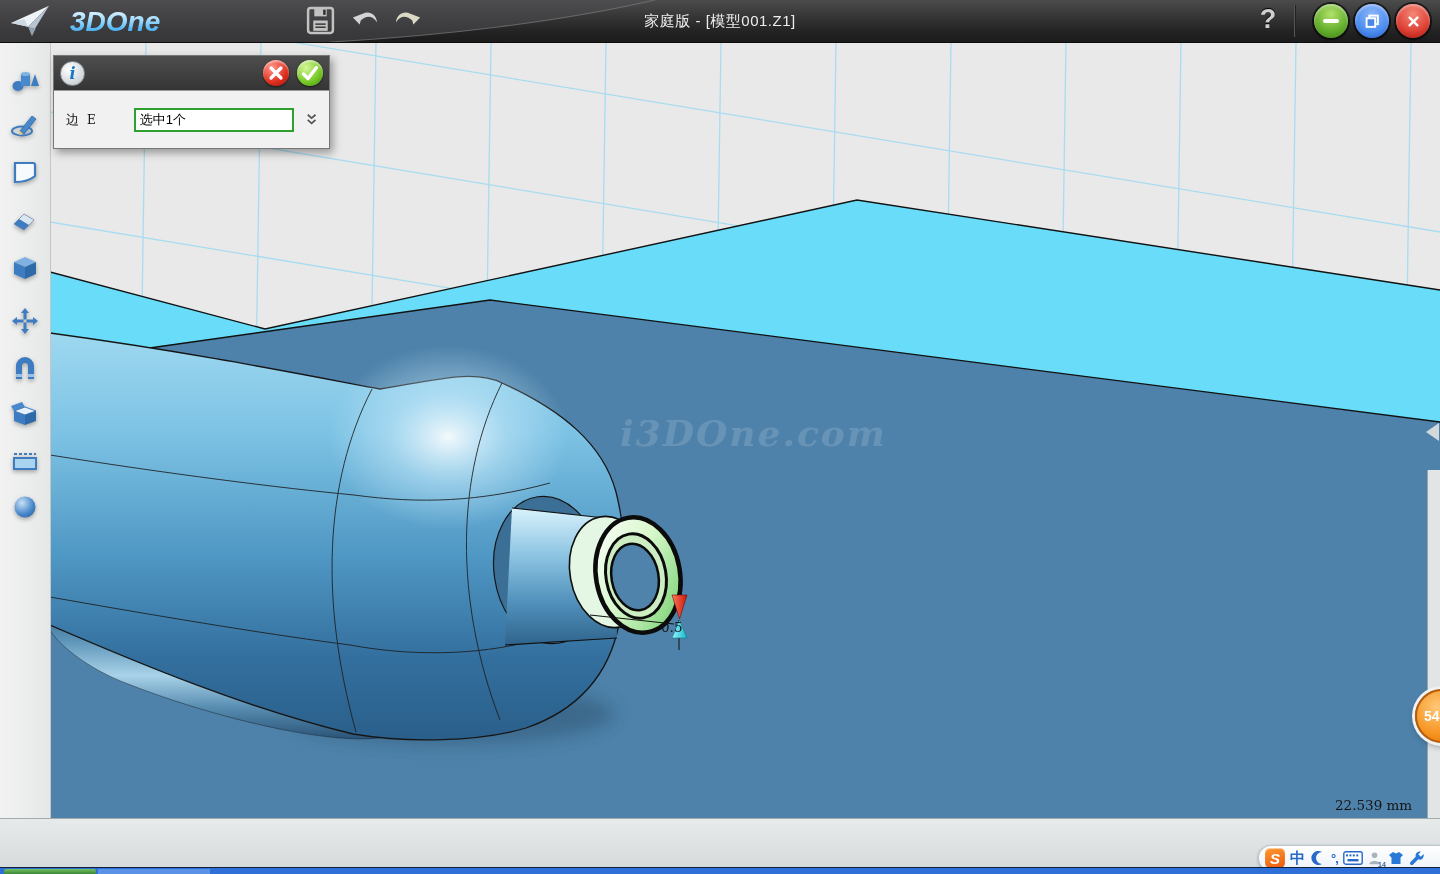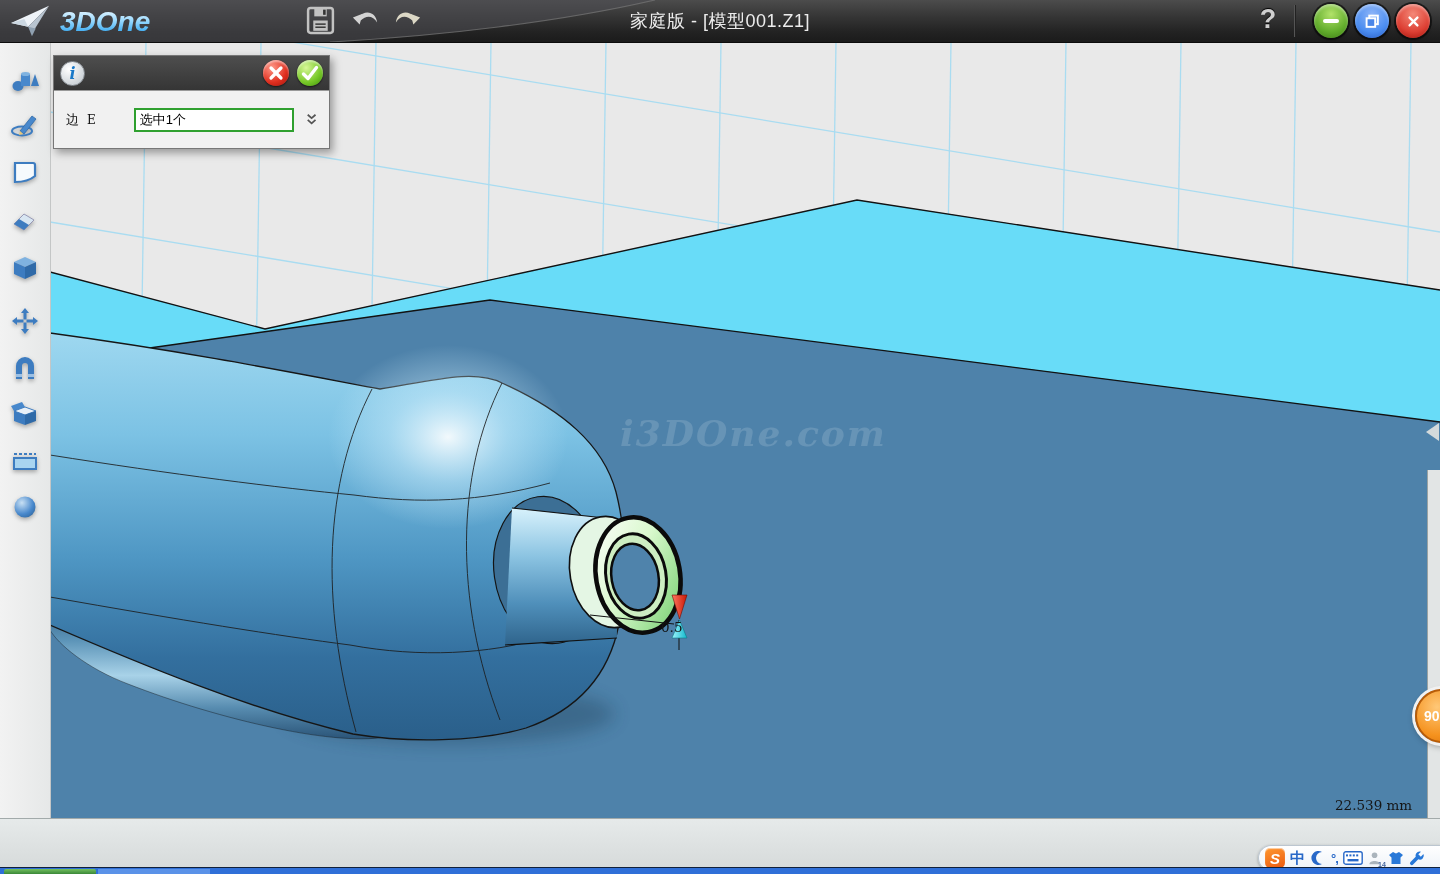--- a/index.html
+++ b/index.html
@@ -2,25 +2,25 @@
 <html><head>
 <meta charset="utf-8">
 <style>
   html,body{margin:0;padding:0;overflow:hidden;background:#000;}
   #app{position:relative;width:1440px;height:874px;font-family:"Liberation Sans",sans-serif;overflow:hidden;}
   
   #titlebar{position:absolute;left:0;top:0;width:1440px;height:42px;
     background:linear-gradient(180deg,#4c4c4c 0%,#353535 40%,#232323 75%,#1b1b1b 100%);
     border-bottom:1px solid #0d0d0d;z-index:50;}
   #swoosh{position:absolute;left:0;top:0;width:700px;height:42px;}
-  #logo{position:absolute;left:8px;top:2px;display:flex;align-items:center;gap:6px;}
+  #logo{position:absolute;left:8px;top:2px;display:flex;align-items:center;gap:16px;}
   #titlebar-tools{position:absolute;left:305px;top:5px;display:flex;gap:13px;}
   .tb-icon{width:31px;height:31px;cursor:pointer;}
   #doc-title{position:absolute;left:0;top:0;width:1440px;height:42px;display:flex;align-items:center;justify-content:center;
-    color:#ececec;font-size:18px;letter-spacing:.5px;pointer-events:none;}
+    color:#ececec;font-size:15px;letter-spacing:.5px;pointer-events:none;}
   #help-btn{position:absolute;left:1254px;top:4px;width:28px;height:34px;color:#cfcfcf;font-size:27px;font-weight:bold;
     text-align:center;text-shadow:0 -1px 1px #000;cursor:pointer;}
   #tb-sep{position:absolute;left:1294px;top:5px;width:1px;height:32px;background:#555;box-shadow:1px 0 0 #222;}
   .win-btn{position:absolute;top:4px;width:34px;height:34px;border-radius:50%;cursor:pointer;
     box-shadow:0 0 0 2px rgba(10,10,10,.7), inset 0 2px 3px rgba(255,255,255,.45), 0 2px 3px rgba(0,0,0,.5);
     display:flex;align-items:center;justify-content:center;}
   #btn-min{left:1314px;background:radial-gradient(circle at 50% 30%,#b2e26a,#62ad2c 60%,#3c7a14);}
   #btn-restore{left:1355px;background:radial-gradient(circle at 50% 30%,#8cb4f8,#4b8df0 60%,#2558c0);}
   #btn-close{left:1396px;background:radial-gradient(circle at 50% 30%,#f48878,#dd4034 60%,#a01008);}
   .minus-glyph{width:16px;height:4px;background:#fff;border-radius:2px;}
@@ -315,21 +315,21 @@
       <polygon points="622,596 637,596 629.5,578" fill="url(#cyanG)" stroke="#0a7888" stroke-width="0.6"></polygon>
       <text x="611" y="590" font-family="DejaVu Serif, serif" font-size="13.5" fill="#131313">0.5</text>
 
       <text x="1285" y="768" font-family="DejaVu Serif, serif" font-size="13.5" fill="#151515">22.539 mm</text>
     </svg>
   </div>
 
   <div id="right-strip"></div>
   <div id="panel-arrow"></div>
   <div id="notify-badge">
-    <span>90</span>
+    <span>54</span>
   </div>
 
   <div id="sel-dialog">
     <div class="hdr">
       <div class="info-badge">i</div>
       <div class="dlg-btns">
         <div class="dlg-btn dlg-cancel">
           <svg width="26" height="26" viewBox="0 0 26 26">
             <line x1="8" y1="8" x2="18" y2="18" stroke="#fff" stroke-width="3.2" stroke-linecap="round"></line>
             <line x1="18" y1="8" x2="8" y2="18" stroke="#fff" stroke-width="3.2" stroke-linecap="round"></line>

